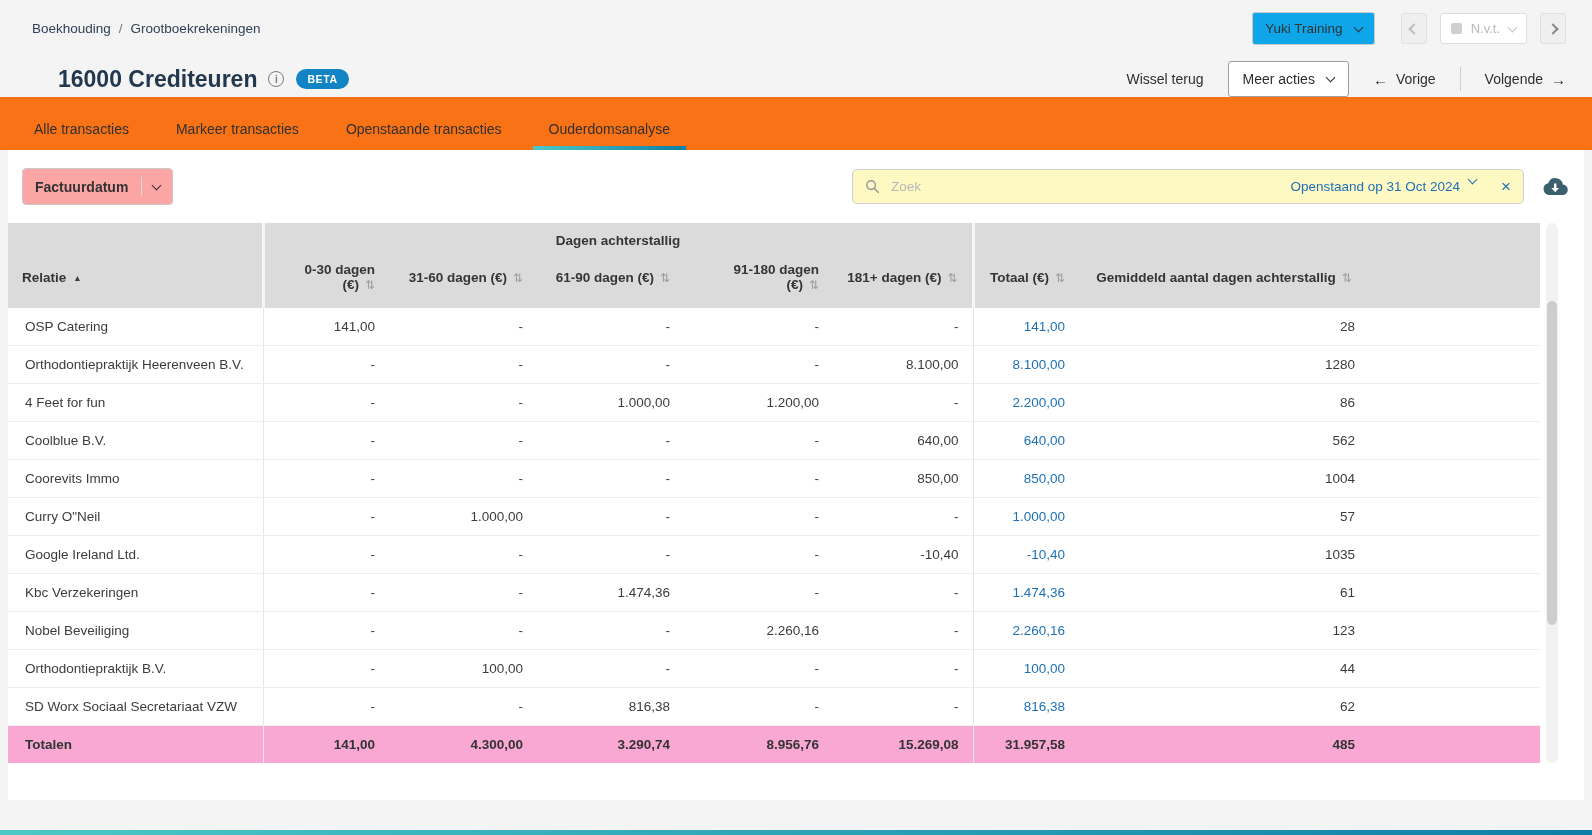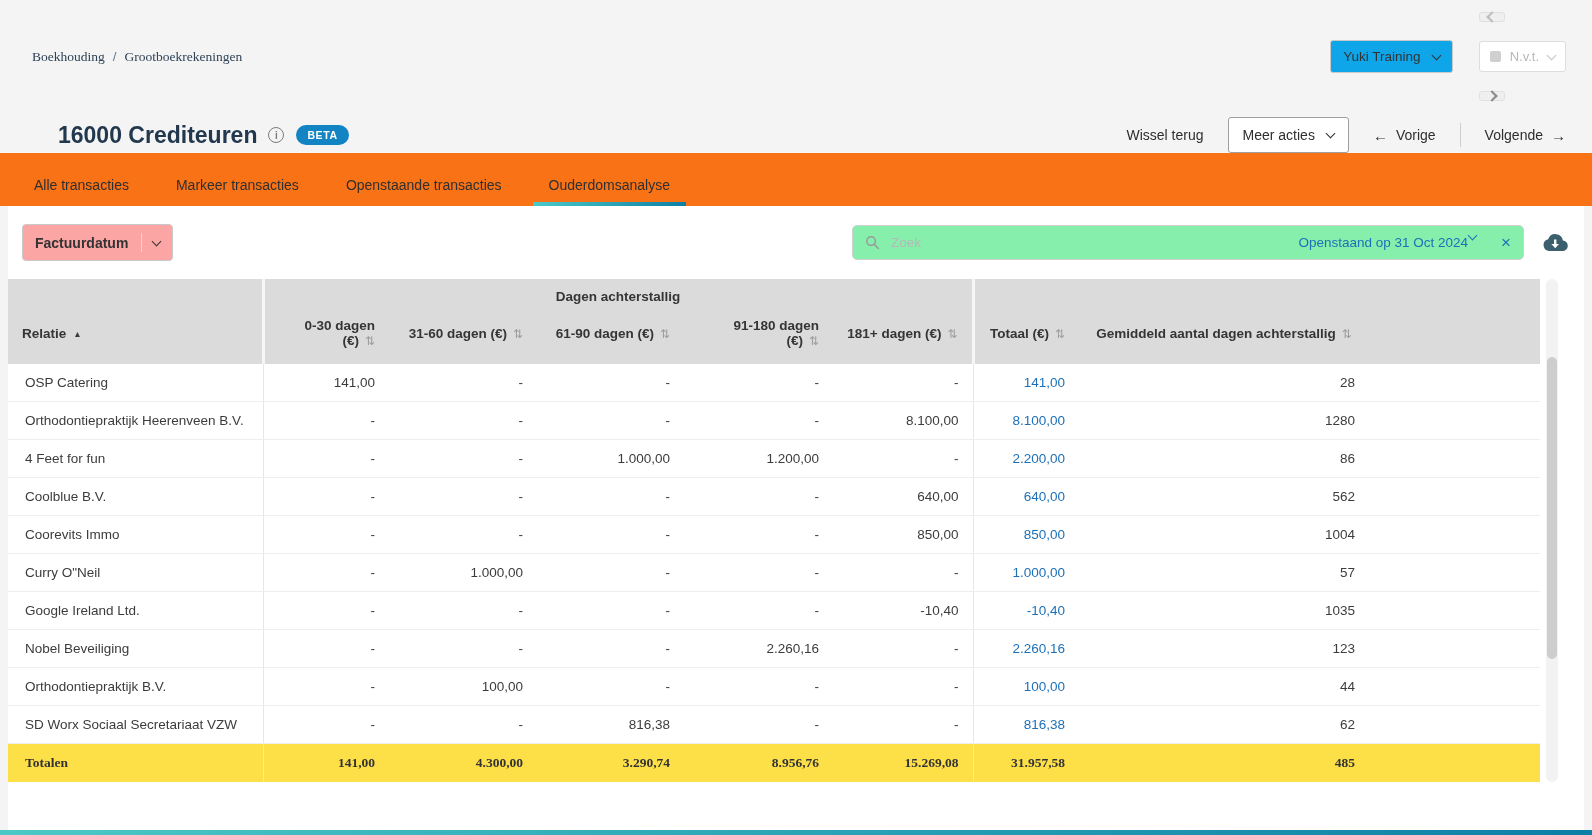--- a/index.html
+++ b/index.html
@@ -7,26 +7,26 @@
     --teal-light:#4cc9c6;
     --teal-dark:#0d7fa6;
     --beta-badge:#1283c3;
   }
   *{box-sizing:border-box;}
   html,body{margin:0;padding:0;width:1592px;height:835px;overflow:hidden;
     font-family:"Liberation Sans","DejaVu Sans",sans-serif;background:#f4f4f4;color:#3c3c3c;}
   
   .topbar{display:flex;justify-content:space-between;align-items:center;padding:12px 26px 0 32px;}
   .breadcrumb{font-size:13.5px;color:#2f4256;display:flex;gap:8px;align-items:center;}
-  .breadcrumb a{color:#2f4256;text-decoration:none;cursor:pointer;font-family:Liberation Serif, serif;}
+  .breadcrumb a{color:#2f4256;text-decoration:none;cursor:pointer;}
   .crumb-sep{color:#6b7a8a;}
   .topbar-right{display:flex;align-items:center;gap:26px;}
   .admin-btn{display:flex;align-items:center;gap:12px;background:#0ea5e9;border:1px solid #c9c9c9;border-radius:3px;
     padding:8px 12px;font-size:13.5px;color:#333;cursor:pointer;font-family:inherit;}
-  .nav-group{display:flex;align-items:stretch;gap:19px;flex-direction:column;}
+  .nav-group{display:flex;align-items:stretch;gap:13px;}
   .icon-btn{background:#efefef;border:1px solid #e0e0e0;border-radius:3px;width:26px;display:flex;align-items:center;
     justify-content:center;cursor:pointer;padding:0;}
   .doc-select{display:flex;align-items:center;gap:9px;background:#fff;border:1px solid #ddd;border-radius:3px;
     padding:7px 10px;font-size:13px;color:#b8b8b8;cursor:pointer;font-family:inherit;}
   .mini-square{width:11px;height:11px;background:#cfcfcf;border-radius:2px;display:inline-block;}
   
   .chev{display:inline-block;width:7px;height:7px;border-right:1.7px solid currentColor;border-bottom:1.7px solid currentColor;
     transform:rotate(45deg);margin-top:-3px;}
   .chev-left{display:inline-block;width:8px;height:8px;border-right:2px solid #bdbdbd;border-bottom:2px solid #bdbdbd;
     transform:rotate(135deg);}
@@ -52,25 +52,25 @@
   .tab{margin-right:43px;font-size:14px;color:#2f2f2f;padding:0 2px 13px;position:relative;cursor:pointer;white-space:nowrap;}
   .tab.active{font-weight:400;}
   .tab.active::after{content:"";position:absolute;left:-14px;right:-14px;bottom:0;height:4px;
     background:linear-gradient(90deg,var(--teal-light),var(--teal-dark));}
   
   .panel{background:#fff;margin:0 8px;padding:18px 0 0;min-height:650px;}
   .filter-row{display:flex;align-items:center;padding:0 14px 16px;}
   .date-btn{display:flex;align-items:center;background:#fca5a5;border:1px solid #c9c9c9;border-radius:4px;
     padding:8px 12px;font-size:14px;font-weight:700;color:#333;cursor:pointer;font-family:inherit;}
   .date-btn .btn-sep{width:1px;height:19px;background:#dcdcdc;margin:0 11px 0 13px;}
-  .searchbox{margin-left:auto;width:672px;height:35px;border:1px solid #cfcfcf;border-radius:5px;background:#86efac;
+  .searchbox{margin-left:auto;width:672px;height:35px;border:1px solid #cfcfcf;border-radius:5px;background:#fef9c3;
     display:flex;align-items:center;padding:0 12px;gap:9px;}
   .searchbox input{flex:1;border:none;outline:none;font-size:13.5px;color:#333;font-family:inherit;min-width:40px;background:transparent;}
   .searchbox input::placeholder{color:#b8b8b8;}
-  .open-filter{display:flex;align-items:flex-start;gap:1px;color:var(--accent-blue);font-size:13.5px;cursor:pointer;white-space:nowrap;}
+  .open-filter{display:flex;align-items:flex-start;gap:9px;color:var(--accent-blue);font-size:13.5px;cursor:pointer;white-space:nowrap;}
   .open-filter .chev{border-color:var(--accent-blue);}
   .clear-x{color:var(--accent-blue);cursor:pointer;margin-left:16px;font-size:17px;line-height:1;}
   .clear-x::before{content:"×";}
   .cloud-btn{background:none;border:none;cursor:pointer;margin-left:16px;padding:2px;display:flex;align-items:center;}
   
   .table-wrap{position:relative;padding-right:44px;margin-top:2px;}
   table{width:100%;border-collapse:collapse;table-layout:fixed;}
   thead th{background:#dbdbdb;font-size:13.5px;font-weight:700;color:#353535;}
   tr.group-row th{height:27px;padding:8px 8px 0;}
   .group-label{text-align:center;}
@@ -79,21 +79,21 @@
   th.h-num{text-align:right;}
   th.h-center{text-align:center;}
   .sort-icon::after{content:"⇅";color:#9b9b9b;font-size:12px;font-weight:400;margin-left:6px;}
   .sort-asc-icon::after{content:"▲";color:#3c3c3c;font-size:8.5px;margin-left:7px;position:relative;top:-1px;}
   thead .gsep{border-left:3px solid #f6f6f6;}
   tbody .gsep,tfoot .gsep{border-left:1px solid #e6e6e6;}
   tbody td{padding:11px 14px;border-bottom:1px solid #eeeeee;font-size:13.5px;color:#3c3c3c;background:#fff;}
   td.rel{padding-left:17px;}
   td.num{text-align:right;}
   td.totaal{color:var(--accent-blue);cursor:pointer;}
-  tfoot td{background:#fde047;font-weight:700;font-size:13.5px;color:#333;padding:11px 14px;border-top:1px solid #d6d6d6;font-family:Liberation Serif, serif;}
+  tfoot td{background:#f9a8d4;font-weight:700;font-size:13.5px;color:#333;padding:11px 14px;border-top:1px solid #d6d6d6;}
   tfoot td.lbl{padding-left:17px;}
   
   .vscroll{position:absolute;top:0;right:26px;width:12px;bottom:0;background:#f2f2f2;border-radius:6px;cursor:pointer;}
   .vthumb{position:absolute;top:78px;left:1px;width:10px;height:60%;background:#cdcdcd;border-radius:5px;}
   .hscroll{position:fixed;left:0;right:0;bottom:0;height:5px;
     background:linear-gradient(90deg,var(--teal-light),var(--teal-dark));cursor:pointer;}
 </style>
 </head>
 <body>
 
@@ -307,20 +307,31 @@
     <td class="num gsep">-</td>
     <td class="num">-</td>
     <td class="num">-</td>
     <td class="num">-</td>
     <td class="num">-10,40</td>
     <td class="num totaal gsep">-10,40</td>
     <td class="num">1035</td>
     <td></td>
   </tr>
           <tr class="data-row">
+    <td class="rel">Kbc Verzekeringen</td>
+    <td class="num gsep">-</td>
+    <td class="num">-</td>
+    <td class="num">1.474,36</td>
+    <td class="num">-</td>
+    <td class="num">-</td>
+    <td class="num totaal gsep">1.474,36</td>
+    <td class="num">61</td>
+    <td></td>
+  </tr>
+          <tr class="data-row">
     <td class="rel">Nobel Beveiliging</td>
     <td class="num gsep">-</td>
     <td class="num">-</td>
     <td class="num">-</td>
     <td class="num">2.260,16</td>
     <td class="num">-</td>
     <td class="num totaal gsep">2.260,16</td>
     <td class="num">123</td>
     <td></td>
   </tr>

